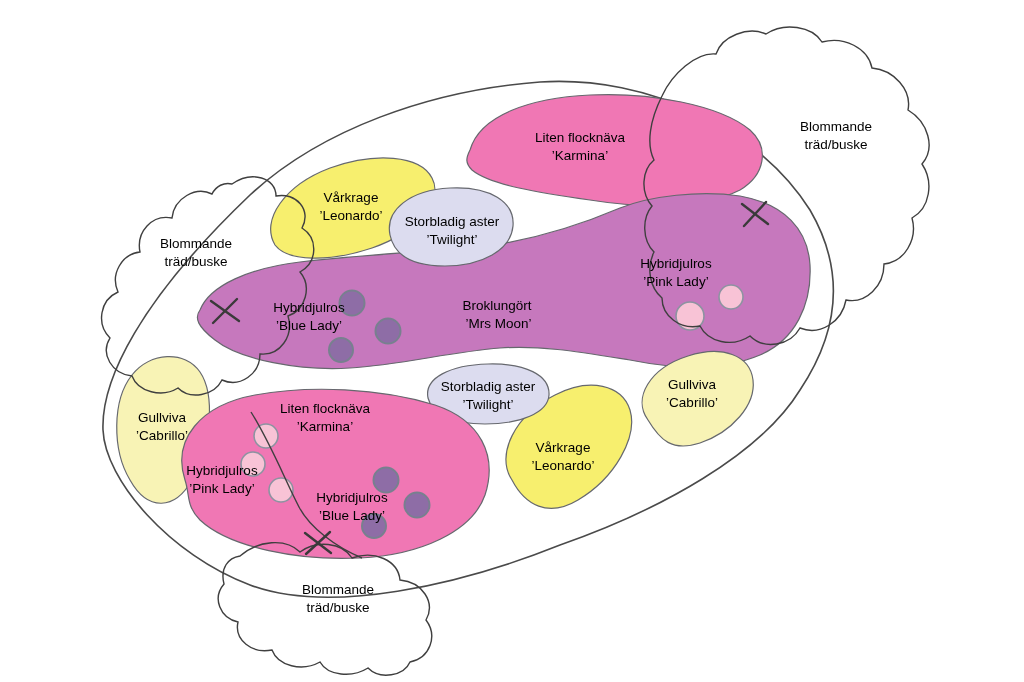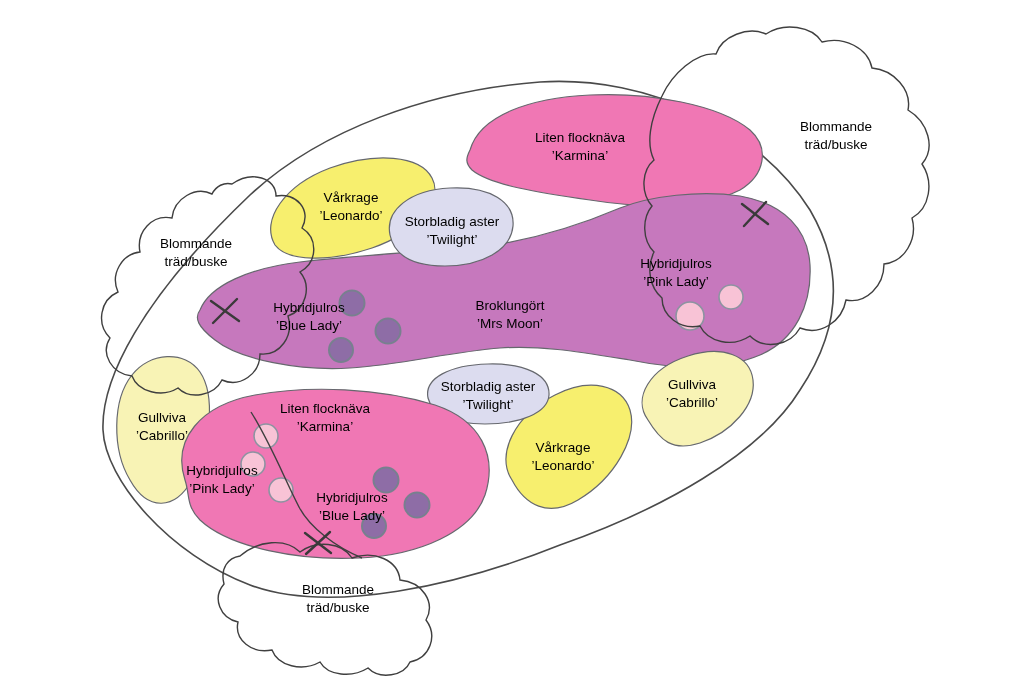--- a/index.html
+++ b/index.html
@@ -202,21 +202,21 @@
   <div class="lbl" style="left:351px; top:207px;">
     <span>Vårkrage</span>
     <span>’Leonardo’</span>
   </div>
 
   <div class="lbl" style="left:452px; top:231px;">
     <span>Storbladig aster</span>
     <span>’Twilight’</span>
   </div>
 
-  <div class="lbl" style="left:510px; top:315px;">
+  <div class="lbl" style="left:497px; top:315px;align-items:flex-end;">
     <span>Broklungört</span>
     <span>’Mrs Moon’</span>
   </div>
 
   <div class="lbl" style="left:309px; top:317px;">
     <span>Hybridjulros</span>
     <span>’Blue Lady’</span>
   </div>
 
   <div class="lbl" style="left:676px; top:273px;">

